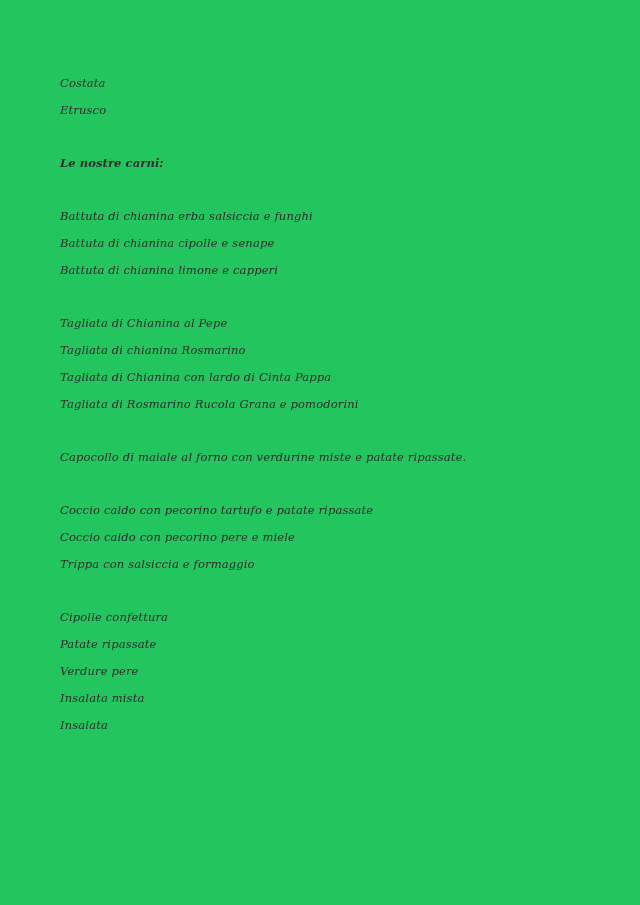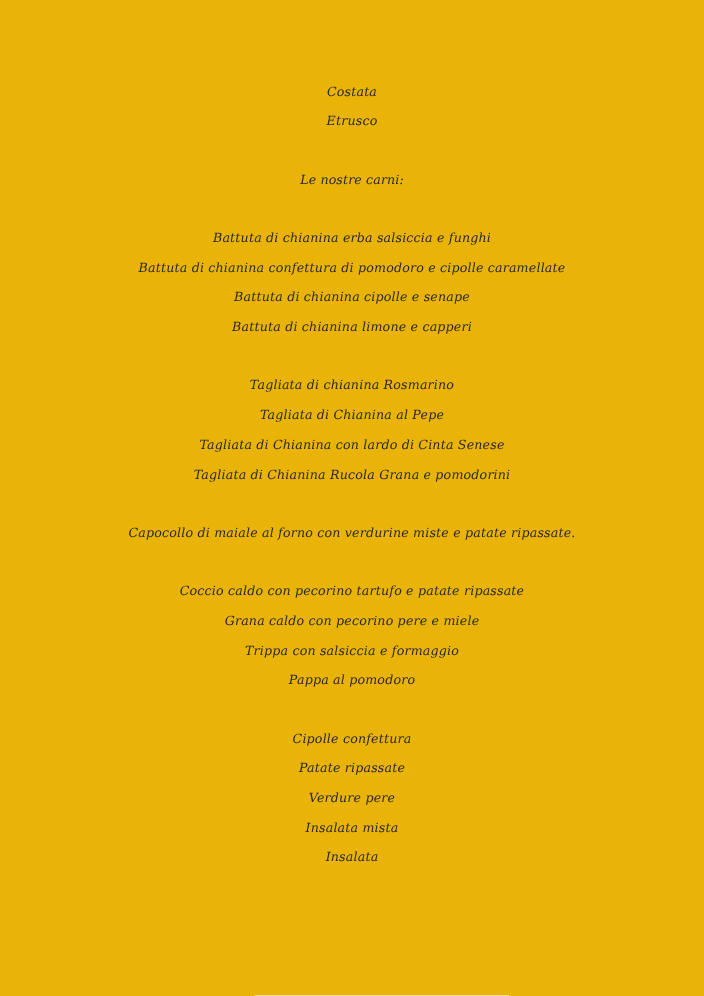--- a/index.html
+++ b/index.html
@@ -4,41 +4,40 @@
 <style>
   html, body {
     margin: 0;
     padding: 0;
     background: #ffffff;
   }
   .page {
     position: relative;
     width: 640px;
     height: 905px;
-    background: #eab308;
+    background: #22c55e;
     overflow: hidden;
-    text-align: center;
   }
   .doc-body {
     position: absolute;
     left: 60px;
     top: 70px;
     width: 520px;
   }
   .line {
     font-family: "DejaVu Serif", "Liberation Serif", serif;
     font-style: italic;
     font-size: 11.5px;
     line-height: 27px;
     color: #2b2b2b;
     white-space: pre;
     letter-spacing: 0.15px;
   }
   .line.heading {
-    font-weight: normal;
+    font-weight: bold;
     letter-spacing: 0.1px;
   }
   .spacer {
     height: 26px;
   }
 </style>
 </head>
 <body>
 
 <div class="page">
@@ -47,41 +46,39 @@
         <div class="line">Costata</div>
         <div class="line">Etrusco</div>
       </div>
       <div class="spacer"></div>
       <div>
         <div class="line heading">Le nostre carni:</div>
       </div>
       <div class="spacer"></div>
       <div>
         <div class="line">Battuta di chianina erba salsiccia e funghi</div>
-        <div class="line">Battuta di chianina confettura di pomodoro e cipolle caramellate</div>
         <div class="line">Battuta di chianina cipolle e senape</div>
         <div class="line">Battuta di chianina limone e capperi</div>
       </div>
       <div class="spacer"></div>
       <div>
+        <div class="line">Tagliata di Chianina al Pepe</div>
         <div class="line">Tagliata di chianina Rosmarino</div>
-        <div class="line">Tagliata di Chianina al Pepe</div>
-        <div class="line">Tagliata di Chianina con lardo di Cinta Senese</div>
-        <div class="line">Tagliata di Chianina Rucola Grana e pomodorini</div>
+        <div class="line">Tagliata di Chianina con lardo di Cinta Pappa</div>
+        <div class="line">Tagliata di Rosmarino Rucola Grana e pomodorini</div>
       </div>
       <div class="spacer"></div>
       <div>
         <div class="line">Capocollo di maiale al forno con verdurine miste e patate ripassate.</div>
       </div>
       <div class="spacer"></div>
       <div>
         <div class="line">Coccio caldo con pecorino tartufo e patate ripassate</div>
-        <div class="line">Grana caldo con pecorino pere e miele</div>
+        <div class="line">Coccio caldo con pecorino pere e miele</div>
         <div class="line">Trippa con salsiccia e formaggio</div>
-        <div class="line">Pappa al pomodoro</div>
       </div>
       <div class="spacer"></div>
       <div>
         <div class="line">Cipolle confettura</div>
         <div class="line">Patate ripassate</div>
         <div class="line">Verdure pere</div>
         <div class="line">Insalata mista</div>
         <div class="line">Insalata</div>
       </div>
     </div>

